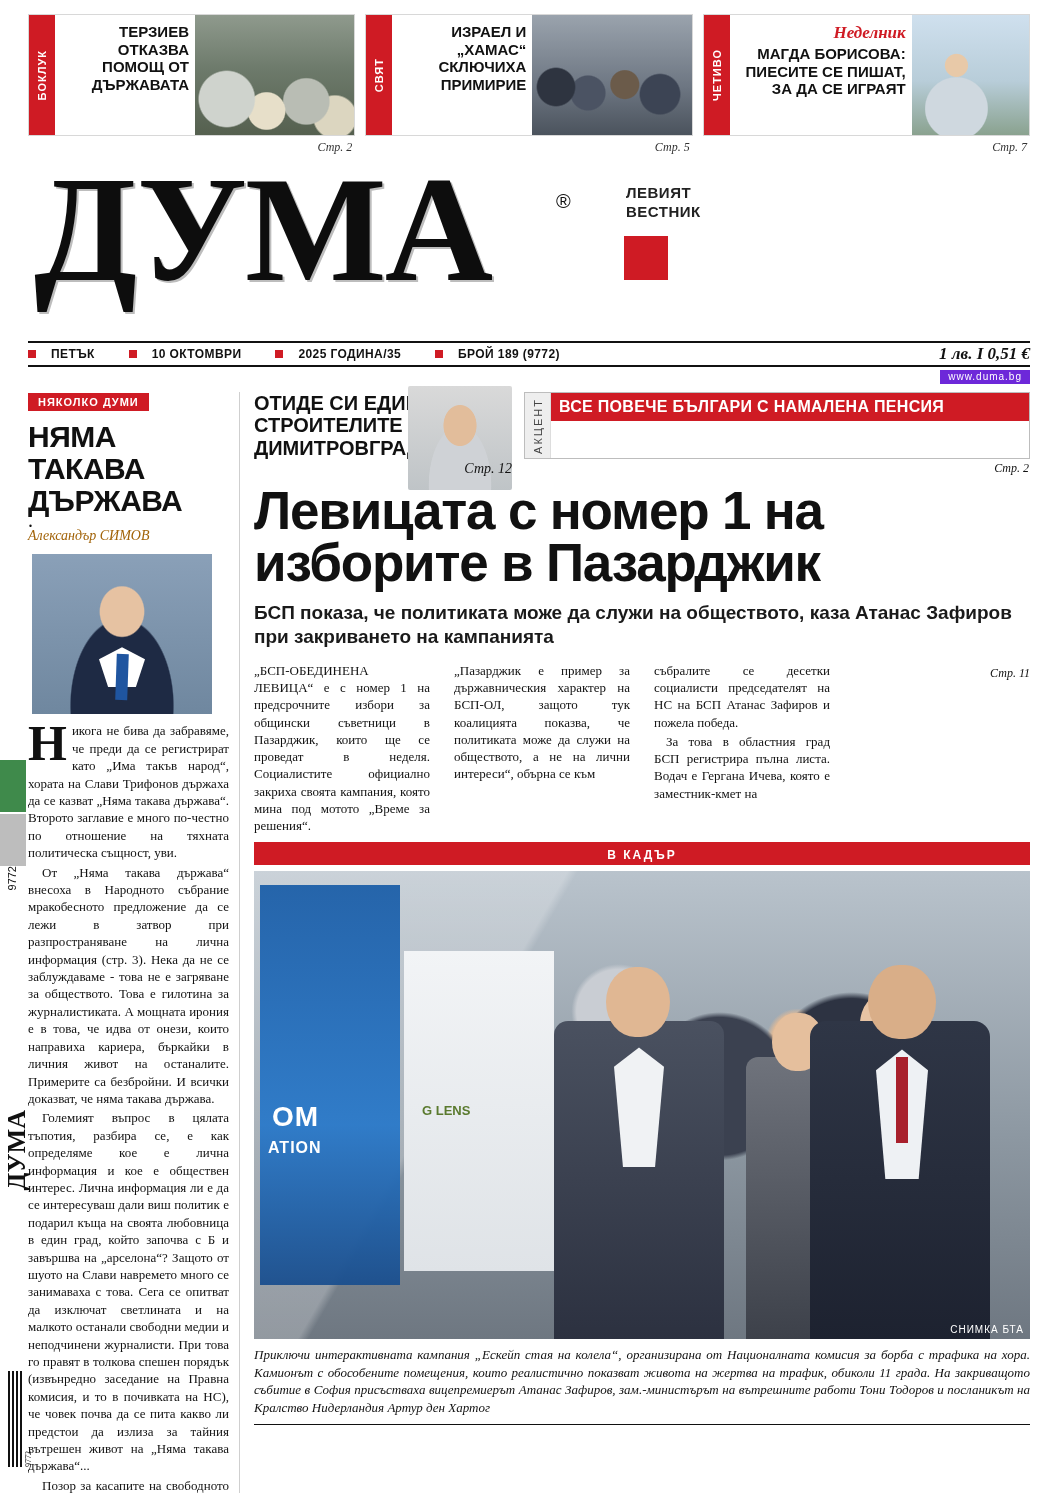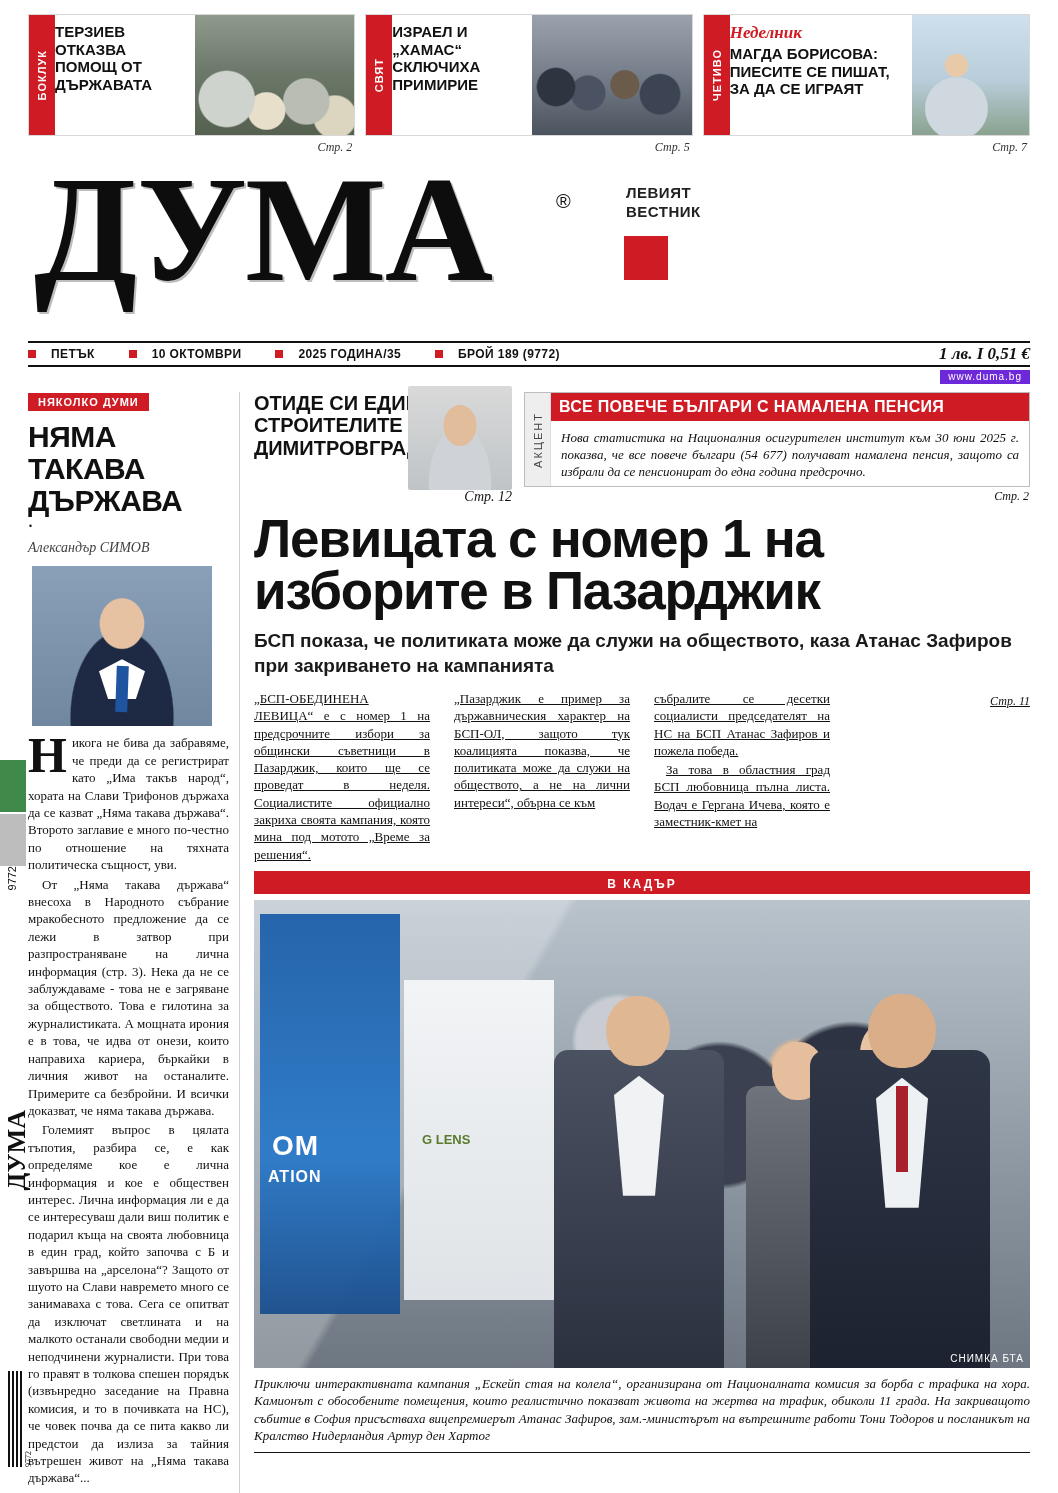--- a/index.html
+++ b/index.html
@@ -18,21 +18,21 @@
   .teasers { display:flex; gap: 10px; height: 122px; }
   .teaser { position: relative; flex: 1 1 0; display:flex; border:1px solid #d8d8d8; background:#fff; }
   .teaser .tag {
     width: 26px; background:#cf1b24; color:#fff; font-family:"Liberation Sans", sans-serif;
     font-weight:700; font-size:11px; letter-spacing:1px;
     display:flex; align-items:center; justify-content:center;
   }
   .teaser .tag span { writing-mode: vertical-rl; transform: rotate(180deg); }
   .teaser .ttext {
     width: 140px; padding:8px 6px 4px 0; font-family:"Liberation Sans", sans-serif;
-    font-weight:800; font-size:15px; line-height:1.18; color:#111; text-transform:uppercase;
+    font-weight:800; font-size:15px; line-height:1.18; color:#111; text-transform:uppercase;text-align:right;
   }
   .teaser .timg { flex:1; position:relative; overflow:hidden; }
   .pg { position:absolute; right:2px; bottom:-20px; font-style:italic; font-size:12px; color:#333; }
 
   
   .ph { position:absolute; inset:0; }
   .ph.trash {
     background:
       radial-gradient(circle at 20% 70%, #cfd3cd 0 18%, transparent 19%),
       radial-gradient(circle at 45% 80%, #e7dfc9 0 14%, transparent 15%),
@@ -101,21 +101,21 @@
   
   .grid { display:flex; margin-top:8px; }
   .colL { width: 212px; padding-right:10px; border-right:1px solid #cfcfcf; }
   .colR { flex:1; padding-left:14px; }
 
   .badge { display:inline-block; background:#cf1b24; color:#fff; font-family:"Liberation Sans",sans-serif;
            font-weight:700; font-size:11px; letter-spacing:1px; padding:3px 10px; }
   .opTitle { font-family:"Liberation Sans", sans-serif; font-weight:800; font-size:30px; line-height:1.06;
              margin:10px 0 0 0; letter-spacing:-0.5px; }
   .opDot { font-size:20px; line-height:8px; }
-  .opAuthor { font-family:"Liberation Serif", serif; font-style:italic; font-size:14px; margin-top:16px; color:#404040; }
+  .opAuthor { font-family:"Liberation Serif", serif; font-style:italic; font-size:14px; margin-top:4px; color:#a16207; }
   .portrait { width:180px; height:160px; margin:10px 0 8px 4px; position:relative; overflow:hidden;
     background:
       radial-gradient(ellipse at 50% 36%, #e6c2a2 0 17%, transparent 18%),
       radial-gradient(ellipse at 50% 95%, #1e2a44 0 40%, transparent 41%),
       linear-gradient(#8aa0b8, #6f879f);
   }
   .portrait .tie { position:absolute; left:50%; top:62%; width:12px; height:46px; margin-left:-6px;
                    background:#1f55a0; transform: rotate(2deg); }
   .portrait .shirt { position:absolute; left:50%; top:58%; width:46px; height:40px; margin-left:-23px;
                      background:#fff; clip-path: polygon(50% 0,100% 30%,80% 100%,20% 100%,0 30%); }
@@ -147,21 +147,21 @@
                    font-weight:800; font-size:16px; padding:5px 8px; letter-spacing:.3px; }
   .accent .atext { padding:8px 10px 6px 10px; font-style:italic; font-size:13px; line-height:1.32; text-align:justify; }
   .accent .pg4 { position:absolute; right:0; bottom:-18px; font-style:italic; font-size:12px; }
 
   
   .headline { font-family:"Liberation Sans", sans-serif; font-weight:800; font-size:53px; line-height:0.98;
               letter-spacing:-1.2px; margin-top:26px; }
   .subhead { font-family:"Liberation Sans", sans-serif; font-weight:600; font-size:19px; line-height:1.28;
              margin-top:12px; color:#1a1a1a; }
 
-  .cols4 { display:flex; gap:24px; margin-top:12px; font-size:13px; line-height:1.33; text-align:justify;text-decoration:underline; }
+  .cols4 { display:flex; gap:24px; margin-top:12px; font-size:13px; line-height:1.33; text-align:justify; }
   .cols4 .c { flex:1; }
   .cols4 p { margin:0 0 2px 0; text-indent:12px; }
   .cols4 p.first { text-indent:0; }
   .pgR { text-align:right; font-style:italic; font-size:12px; margin-top:4px; }
 
   .kadr { margin-top:6px; border-top:3px solid #cf1b24; }
   .kadr .kh { background:#cf1b24; color:#fff; text-align:center; font-family:"Liberation Sans",sans-serif;
               font-weight:700; font-size:12px; letter-spacing:2px; padding:3px 0; }
   .bigphoto { position:relative; height:468px; margin-top:6px; overflow:hidden;
     background:
@@ -339,39 +339,38 @@
           <div class="face"></div>
           <div class="pg3">Стр. 12</div>
         </div>
 
         <div class="accent">
           <div class="vtag">
               <span>АКЦЕНТ</span>
             </div>
           <div class="abody">
             <div class="ahead">ВСЕ ПОВЕЧЕ БЪЛГАРИ С НАМАЛЕНА ПЕНСИЯ</div>
-            <div class="atext">Нова статистика на Националния осигурителен институт към 30 юни 2025 г. показва, че все повече българи (54 677) получават намалена пенсия, защото са избрали да се пенсионират до една година предсрочно.</div>
           </div>
           <div class="pg4">Стр. 2</div>
         </div>
       </div>
 
       <div class="headline">Левицата с номер 1 на изборите в Пазарджик</div>
       <div class="subhead">БСП показа, че политиката може да служи на обществото, каза Атанас Зафиров при закриването на кампанията</div>
 
       <div class="cols4">
         <div class="c">
           <p class="first">„БСП-ОБЕДИНЕНА ЛЕВИЦА“ е с номер 1 на предсрочните избори за общински съветници в Пазарджик, които ще се проведат в неделя. Социалистите официално закриха своята кампания, която мина под мотото „Време за решения“.</p>
         </div>
         <div class="c">
           <p class="first">„Пазарджик е пример за държавническия характер на БСП-ОЛ, защото тук коалицията показва, че политиката може да служи на обществото, а не на лични интереси“, обърна се към</p>
         </div>
         <div class="c">
           <p class="first">събралите се десетки социалисти председателят на НС на БСП Атанас Зафиров и пожела победа.</p>
-          <p>За това в областния град БСП любовница пълна листа. Водач е Гергана Ичева, която е заместник-кмет на</p>
+          <p>За това в областния град БСП регистрира пълна листа. Водач е Гергана Ичева, която е заместник-кмет на</p>
         </div>
         <div class="c">
           <div class="pgR">Стр. 11</div>
         </div>
       </div>
 
       <div class="kadr">
         <div class="kh">В КАДЪР</div>
       </div>
 

